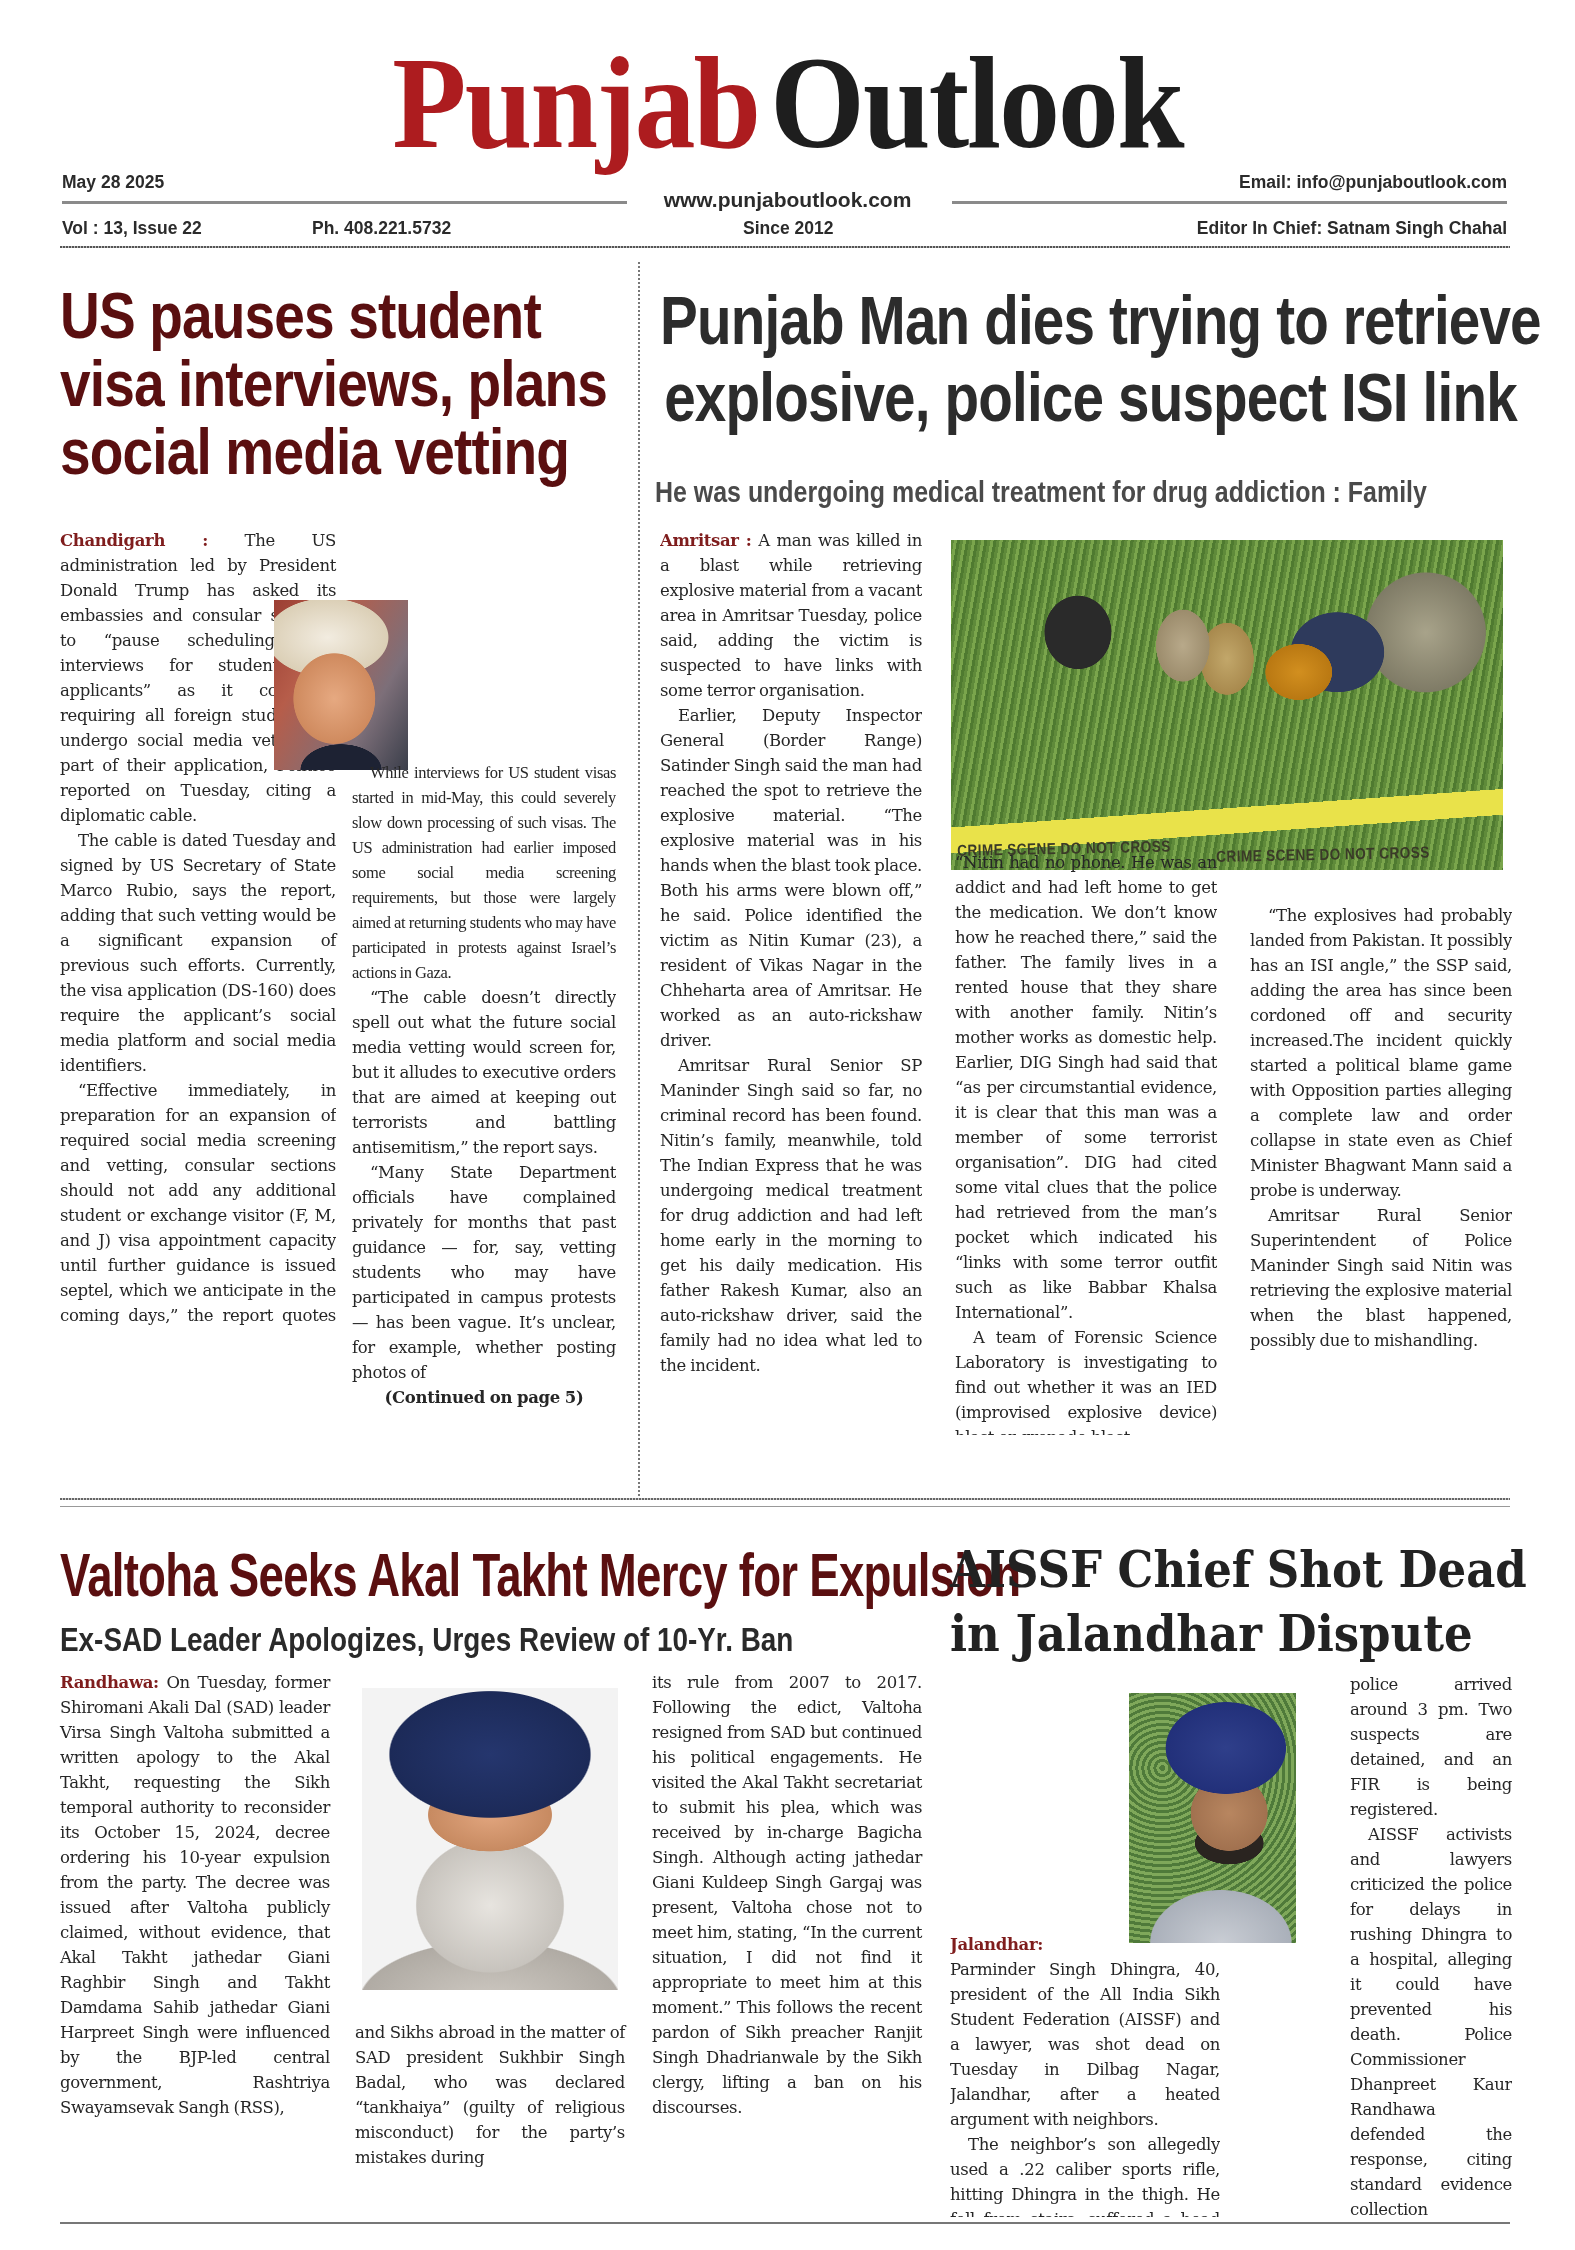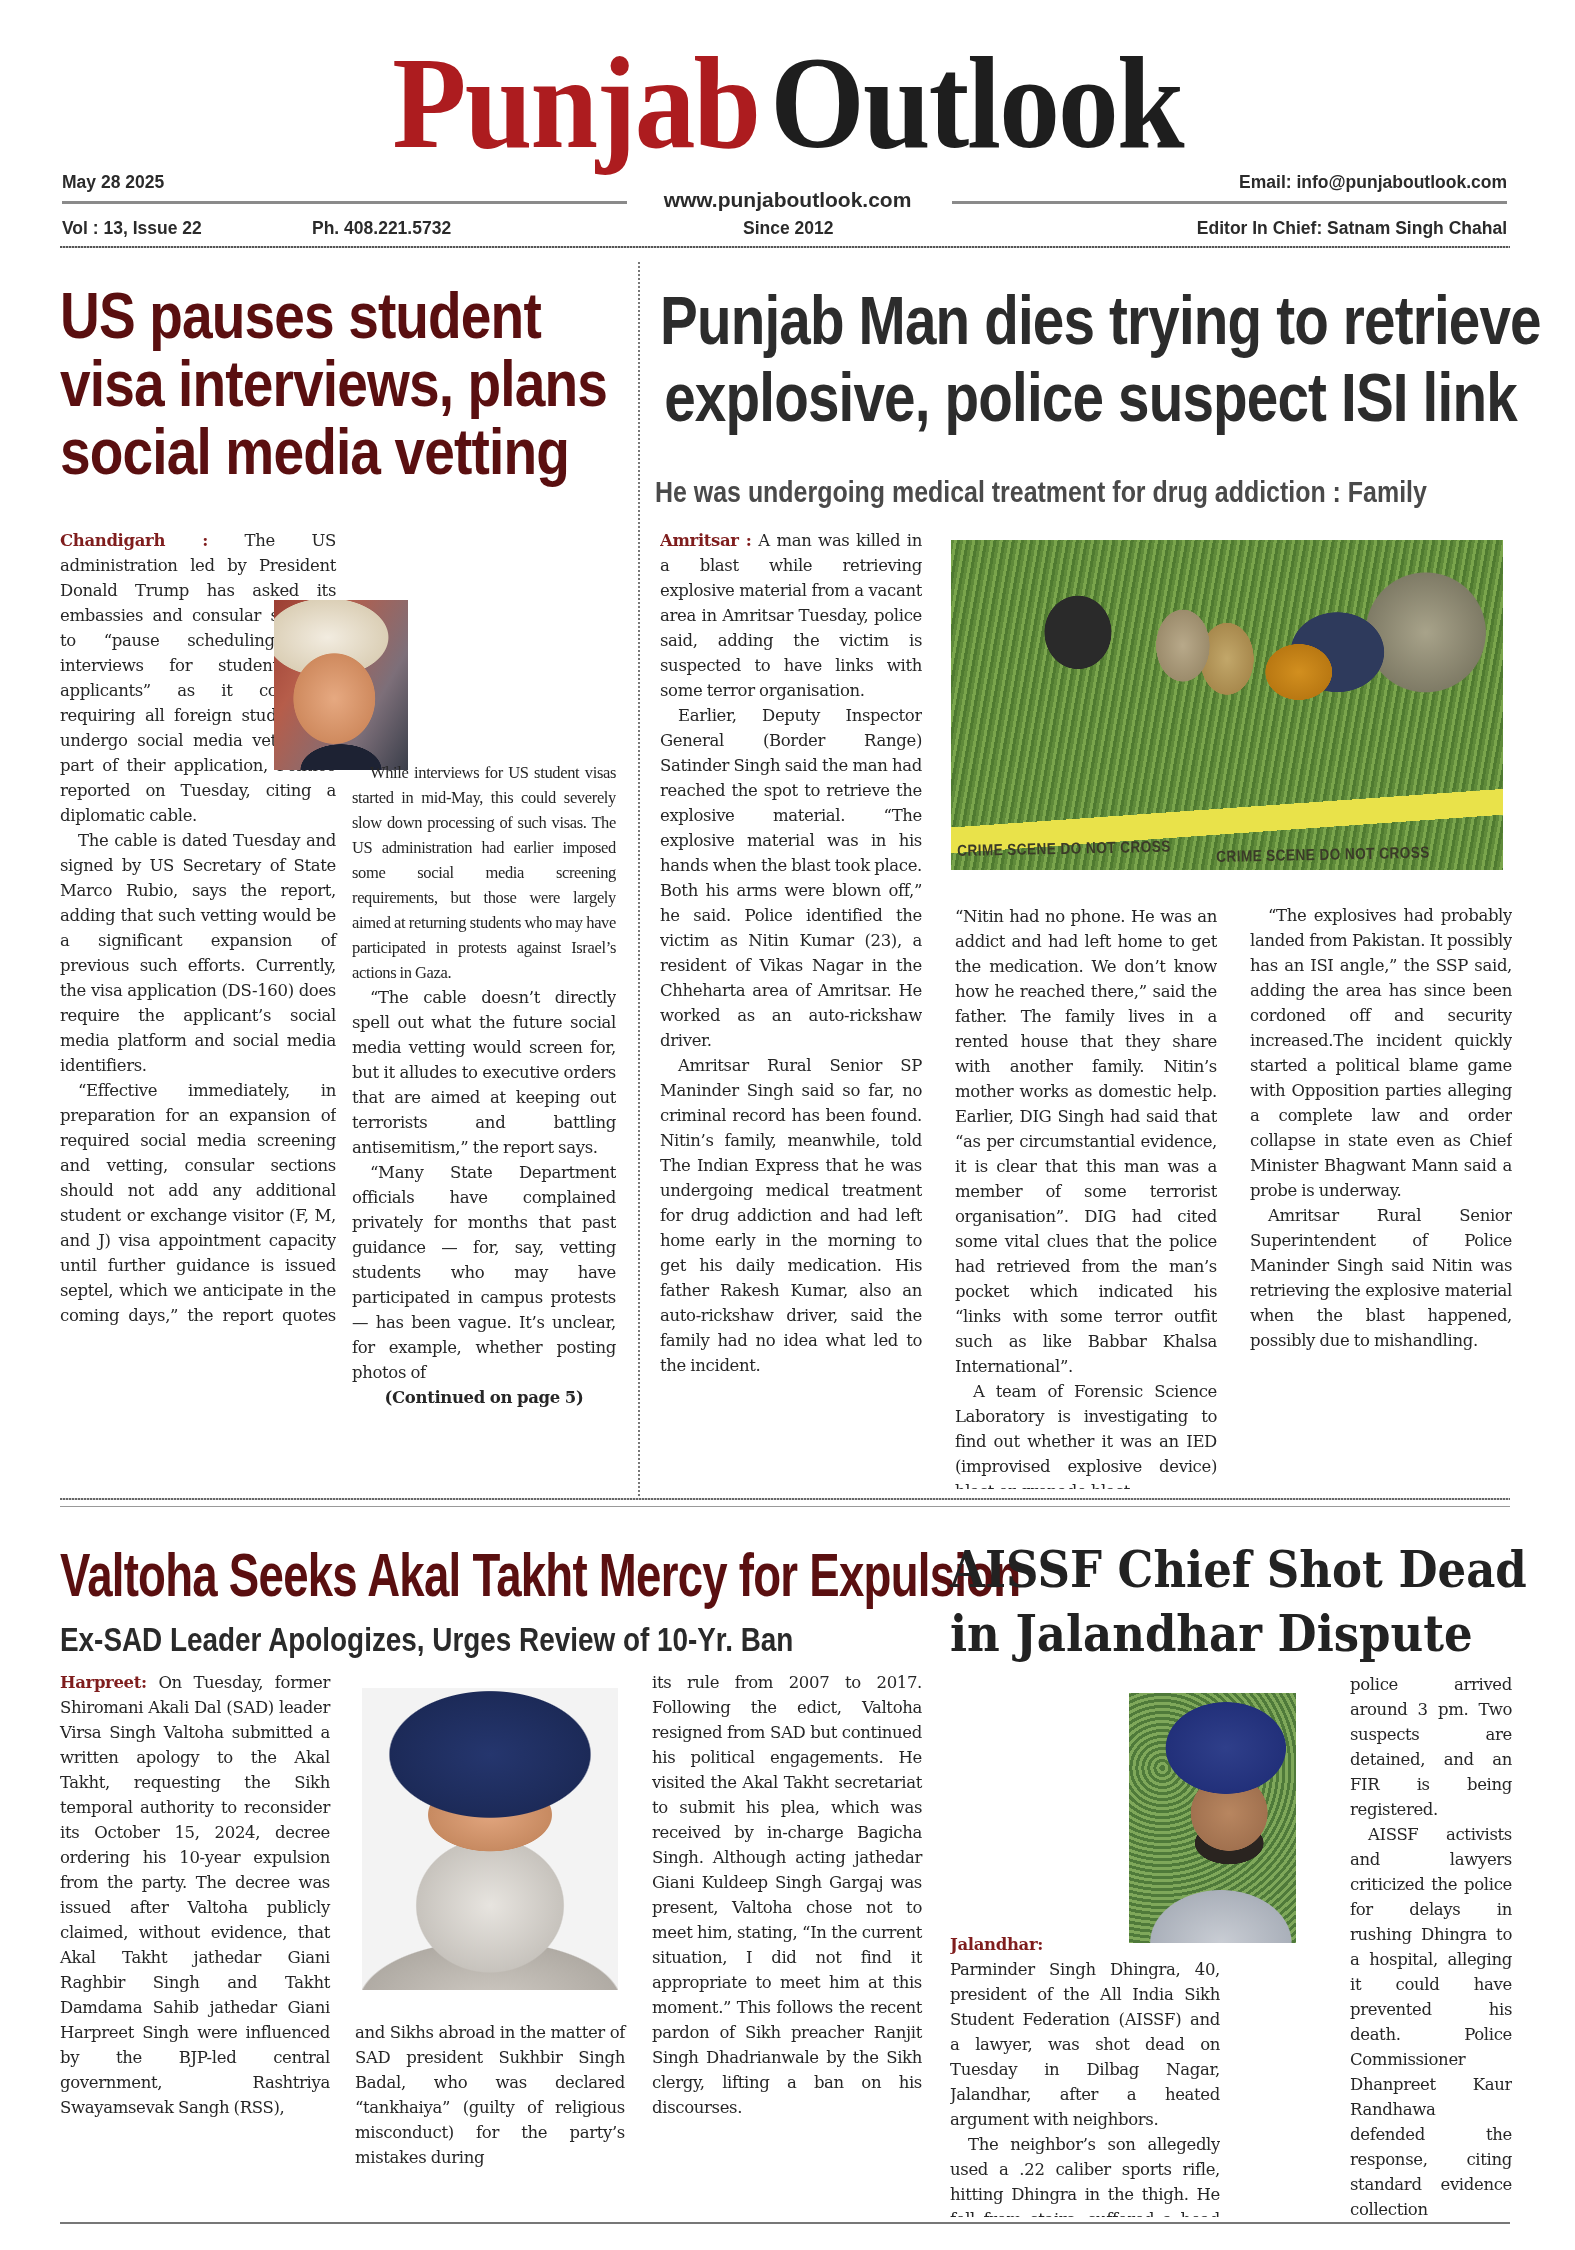--- a/index.html
+++ b/index.html
@@ -160,41 +160,41 @@
 
   <div class="col" style="left:660px; top:528px; width:262px; height:960px; overflow:hidden;">
     <p class="first">
       <span class="dateline">Amritsar :</span>
       <span>A man was killed in a blast while retrieving explosive material from a vacant area in Amritsar Tuesday, police said, adding the victim is suspected to have links with some terror organisation.</span>
     </p>
     <p>Earlier, Deputy Inspector General (Border Range) Satinder Singh said the man had reached the spot to retrieve the explosive material. “The explosive material was in his hands when the blast took place. Both his arms were blown off,” he said. Police identified the victim as Nitin Kumar (23), a resident of Vikas Nagar in the Chheharta area of Amritsar. He worked as an auto-rickshaw driver.</p>
     <p>Amritsar Rural Senior SP Maninder Singh said so far, no criminal record has been found. Nitin’s family, meanwhile, told The Indian Express that he was undergoing medical treatment for drug addiction and had left home early in the morning to get his daily medication. His father Rakesh Kumar, also an auto-rickshaw driver, said the family had no idea what led to the incident.</p>
   </div>
 
-  <div class="col" style="left:955px; top:904px; width:262px; height:585px; overflow:hidden;">
+  <div class="col" style="left:955px; top:850px; width:262px; height:585px; overflow:hidden;">
     <p style="text-indent:0;">“Nitin had no phone. He was an addict and had left home to get the medication. We don’t know how he reached there,” said the father. The family lives in a rented house that they share with another family. Nitin’s mother works as domestic help.  Earlier, DIG Singh had said that “as per circumstantial evidence, it is clear that this man was a member of some terrorist organisation”. DIG had cited some vital clues that the police had retrieved from the man’s pocket which indicated his “links with some terror outfit such as like Babbar Khalsa International”.</p>
     <p>A team of Forensic Science Laboratory is investigating to find out whether it was an IED (improvised explosive device) blast or grenade blast.</p>
   </div>
 
   <div class="col" style="left:1250px; top:903px; width:262px; height:585px; overflow:hidden;">
     <p>“The explosives had probably landed from Pakistan. It possibly has an ISI angle,” the SSP said, adding the area has since been cordoned off and security increased.The incident quickly started a political blame game with Opposition parties alleging a complete law and order collapse in state even as Chief Minister Bhagwant Mann said a probe is underway.</p>
     <p>Amritsar Rural Senior Superintendent of Police Maninder Singh said Nitin was retrieving the explosive material when the blast happened, possibly due to mishandling.</p>
   </div>
 </article>
 
 <div class="hdiv-mid"></div>
 <div class="hdiv-mid2"></div>
 
 <article>
   <h1 class="hl-sans hl-val">Valtoha Seeks Akal Takht Mercy for Expulsion</h1>
   <h2 class="hl-sans sub-val">Ex-SAD Leader Apologizes, Urges Review of 10-Yr. Ban</h2>
 
   <div class="col" style="left:60px; top:1670px; width:270px;">
     <p class="first">
-      <span class="dateline">Harpreet:</span>
+      <span class="dateline">Randhawa:</span>
       <span>On Tuesday, former Shiromani Akali Dal (SAD) leader Virsa Singh Valtoha submitted a written apology to the Akal Takht, requesting the Sikh temporal authority to reconsider its October 15, 2024, decree ordering his 10-year expulsion from the party. The decree was issued after Valtoha publicly claimed, without evidence, that Akal Takht jathedar Giani Raghbir Singh and Takht Damdama Sahib jathedar Giani Harpreet Singh were influenced by the BJP-led central government, Rashtriya Swayamsevak Sangh (RSS),</span>
     </p>
   </div>
 
   <div class="ph-valtoha"></div>
 
   <div class="col" style="left:355px; top:2020px; width:270px;">
     <p class="first">and Sikhs abroad in the matter of SAD president Sukhbir Singh Badal, who was declared “tankhaiya” (guilty of religious misconduct) for the party’s mistakes during</p>
   </div>
 

